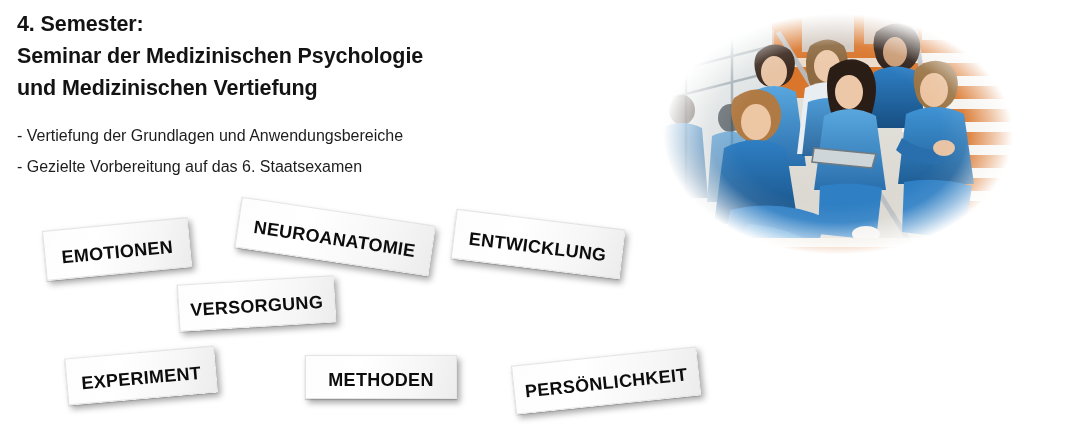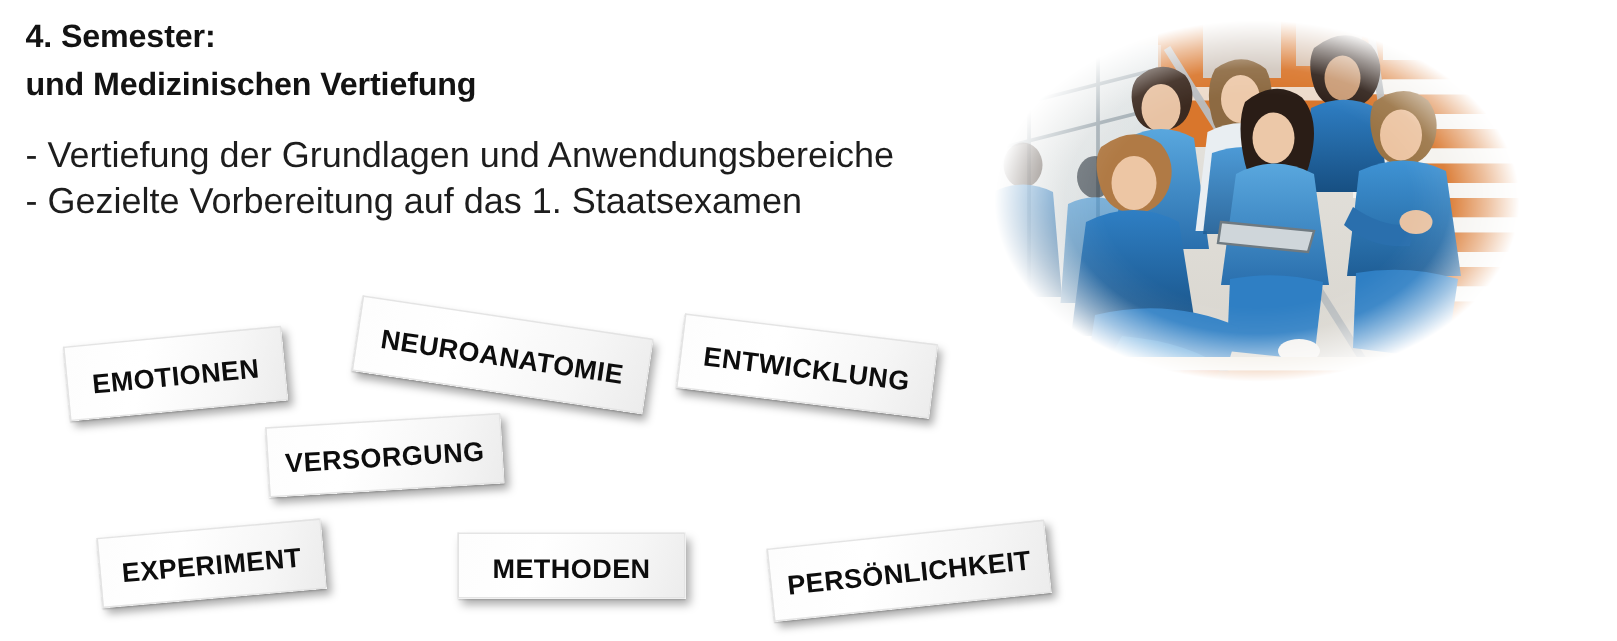--- a/index.html
+++ b/index.html
@@ -35,21 +35,21 @@
     font-weight: bold;
     line-height: 32px;
     letter-spacing: -0.1px;
     color: #131313;
     white-space: nowrap;
   }
   .bullets {
     margin-top: 16px;
   }
   .bullet-line {
-    font-size: 24px;
+    font-size: 16px;
     font-weight: normal;
     line-height: 31px;
     color: #1d1d1d;
     white-space: nowrap;
   }
 
   
   .photo-wrap {
     position: absolute;
     left: 652px;
@@ -110,25 +110,26 @@
   .tag-label::first-letter { font-size: 1em; }
 </style>
 </head>
 <body>
 
 <div id="slide">
 
   <div class="text-block">
 
     <div class="heading-line">4. Semester:</div>
+    <div class="heading-line">Seminar der Medizinischen Psychologie</div>
     <div class="heading-line">und Medizinischen Vertiefung</div>
 
     <div class="bullets">
       <div class="bullet-line">- Vertiefung der Grundlagen und Anwendungsbereiche</div>
-      <div class="bullet-line">- Gezielte Vorbereitung auf das 1. Staatsexamen</div>
+      <div class="bullet-line">- Gezielte Vorbereitung auf das 6. Staatsexamen</div>
     </div>
   </div>
 
   <div class="photo-wrap">
     <div class="photo">
       <svg viewBox="0 0 372 256" xmlns="http://www.w3.org/2000/svg" aria-hidden="true">
         <defs>
           <linearGradient id="bgwall" x1="0" y1="0" x2="0" y2="1">
             <stop offset="0%" stop-color="#e9e7e2"></stop>
             <stop offset="100%" stop-color="#d7d4cd"></stop>

